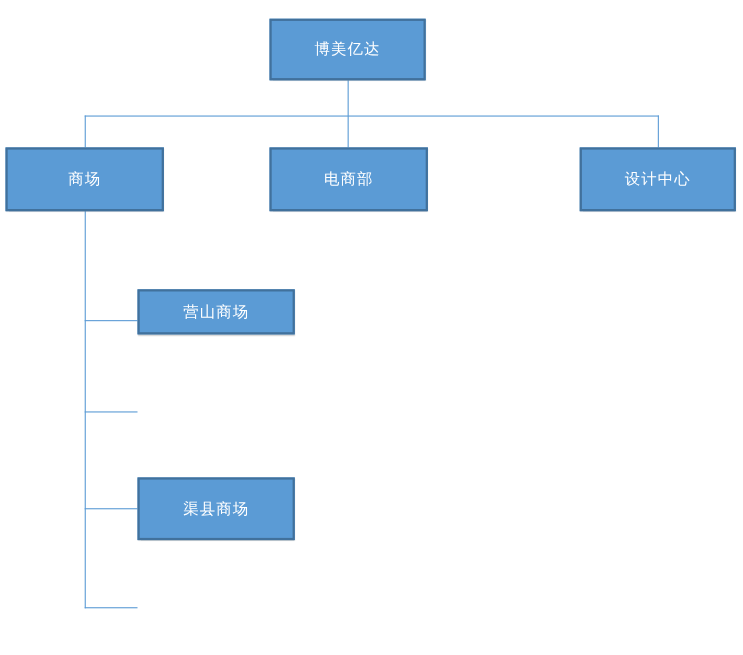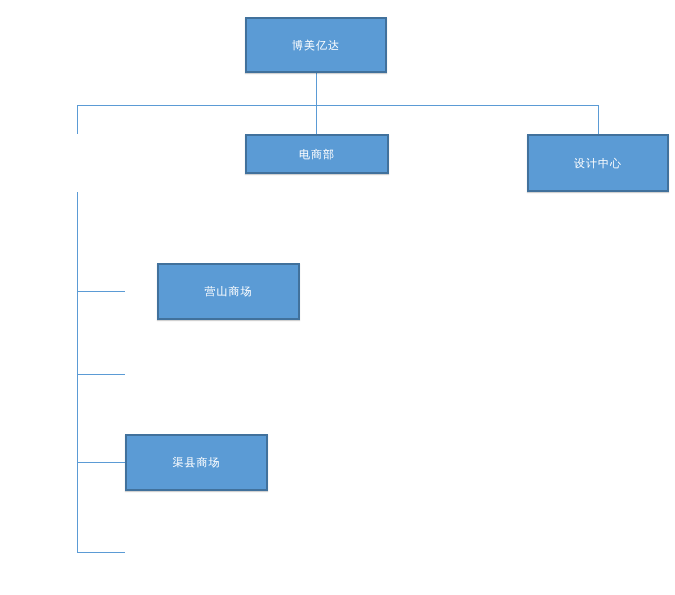--- a/index.html
+++ b/index.html
@@ -23,21 +23,21 @@
   }
   .node{
     position:absolute;
     background:var(--box-fill);
     border:2px solid var(--box-border);
     box-sizing:border-box;
     display:flex;
     align-items:center;
     justify-content:center;
     color:var(--text);
-    font-size:11px;
+    font-size:14px;
     letter-spacing:1px;
     box-shadow:0 1px 1px rgba(0,0,0,0.18);
     cursor:default;
     user-select:none;
   }
   .node span{white-space:nowrap;}
   .cline{
     position:absolute;
     background:var(--connector);
   }
@@ -54,27 +54,30 @@
   <div class="cline" style="left:77px;top:192px;width:1px;height:361px;"></div>
   <div class="cline" style="left:77px;top:291px;width:48px;height:1px;"></div>
   <div class="cline" style="left:77px;top:374px;width:48px;height:1px;"></div>
   <div class="cline" style="left:77px;top:462px;width:48px;height:1px;"></div>
   <div class="cline" style="left:77px;top:552px;width:48px;height:1px;"></div>
 
   <div class="node" style="left:245px;top:17px;width:142px;height:56px;">
     <span>博美亿达</span>
   </div>
 
-  <div class="node" style="left:245px;top:134px;width:144px;height:40px;">
+  <div class="node" style="left:5px;top:134px;width:144px;height:58px;">
+    <span>商场</span>
+  </div>
+  <div class="node" style="left:245px;top:134px;width:144px;height:58px;">
     <span>电商部</span>
   </div>
   <div class="node" style="left:527px;top:134px;width:142px;height:58px;">
     <span>设计中心</span>
   </div>
 
-  <div class="node" style="left:125px;top:263px;width:143px;height:57px;margin-left:32px;">
+  <div class="node" style="left:125px;top:263px;width:143px;height:41px;">
     <span>营山商场</span>
   </div>
   <div class="node" style="left:125px;top:434px;width:143px;height:57px;">
     <span>渠县商场</span>
   </div>
 
 </div>
 
 </body></html>

